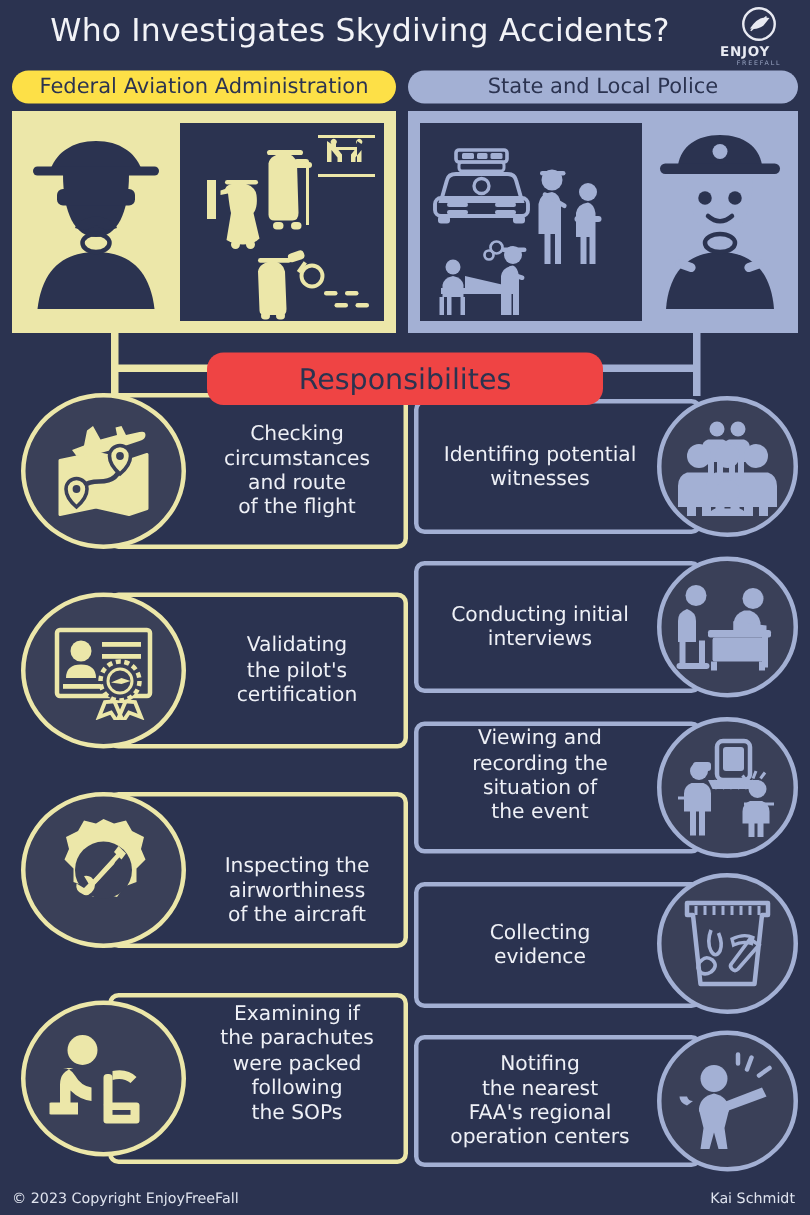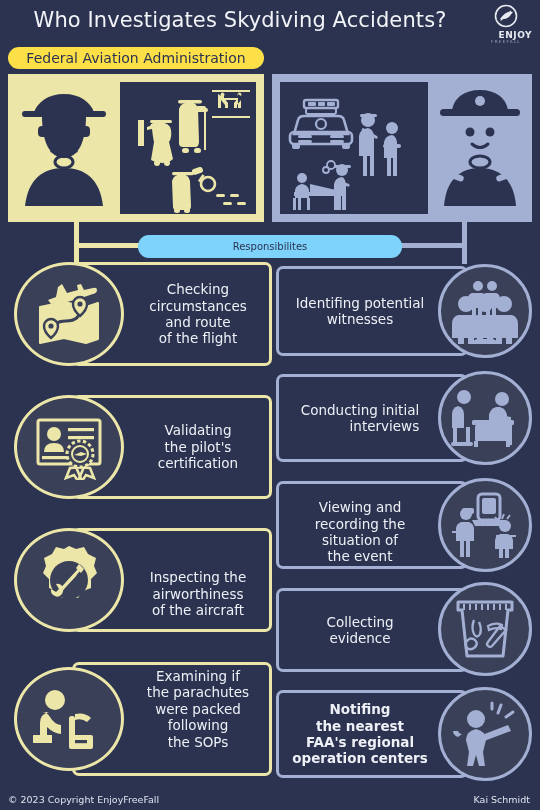--- a/index.html
+++ b/index.html
@@ -13,42 +13,42 @@
 
   
   .title {
     position: absolute; left: 0; top: 8px; width: 480px;
     text-align: center;
     color: #f2f3f7; font-size: 21px; font-weight: 400;
     letter-spacing: .1px;
   }
   .logo { position: absolute; right: 8px; top: 4px; width: 52px; height: 42px; }
   .logo .lg-txt {
-    position: absolute; left: 0; top: 26px; width: 52px; text-align: right;
+    position: absolute; left: 0; top: 26px; width: 52px; text-align: left;
     color: #e8eaf2; font-size: 9px; font-weight: bold; letter-spacing: .5px;
   }
   .logo .lg-sub {
     position: absolute; left: 0; top: 35px; width: 52px; text-align: center;
     color: #9aa6c4; font-size: 4.2px; letter-spacing: 1.2px;
   }
 
   
   .pill {
     position: absolute; height: 22px; border-radius: 11px;
     display: flex; align-items: center; justify-content: center;
     font-size: 14px; color: #2b3350;
   }
   .pill-faa   { left: 8px;   top: 47px; width: 256px; background: #fde047; }
   .pill-pol   { left: 272px; top: 47px; width: 260px; background: #a3b0d4; }
 
   .resp-pill {
-    position: absolute; left: 138px; top: 235px; width: 264px; height: 23px;
-    border-radius: 11px; background: #7dd3fc;
+    position: absolute; left: 138px; top: 235px; width: 264px; height: 35px;
+    border-radius: 11px; background: #ef4444;
     display: flex; align-items: center; justify-content: center;
-    font-size: 10px; color: #2b3350; z-index: 6;
+    font-size: 19px; color: #2b3350; z-index: 6;
   }
 
   
   .panel { position: absolute; top: 74px; height: 148px; }
   .panel-faa { left: 8px;   width: 256px; background: #ece7a9; }
   .panel-pol { left: 272px; width: 260px; background: #a3b0d4; }
   .inner-faa { position: absolute; left: 112px; top: 8px; width: 136px; height: 132px; background: #2b3350; }
   .inner-pol { position: absolute; left: 8px;  top: 8px; width: 148px; height: 132px; background: #2b3350; }
 
   
@@ -105,20 +105,21 @@
     <svg width="52" height="26" viewBox="0 0 52 26">
       <circle cx="26" cy="12" r="10.5" fill="none" stroke="#e8eaf2" stroke-width="1.6"></circle>
       <path d="M20 15 Q26 6 33 8 L29 13 Q25 16 20 15 Z" fill="#e8eaf2"></path>
       <path d="M20.5 16.5 L31 7" stroke="#e8eaf2" stroke-width="1.1" fill="none"></path>
     </svg>
     <div class="lg-txt">ENJOY</div>
     <div class="lg-sub">FREEFALL</div>
   </div>
 
   <div class="pill pill-faa">Federal Aviation Administration</div>
+  <div class="pill pill-pol">State and Local Police</div>
 
   <div class="panel panel-faa">
 
     <svg width="104" height="132" viewBox="0 0 104 132" style="position:absolute;left:4px;top:8px;">
       <g fill="#2b3350">
         <path d="M52 12 C36 12 26 20 22 30 L82 30 C78 20 68 12 52 12 Z"></path>
         <rect x="10" y="29" width="84" height="6" rx="3"></rect>
         <path d="M30 34 C30 60 38 76 52 76 C66 76 74 60 74 34 Z"></path>
         <rect x="26" y="44" width="52" height="11" rx="4"></rect>
         <path d="M52 62 q-12 2 -14 8 q8 3 14 -2 q6 5 14 2 q-2 -6 -14 -8 Z"></path>
@@ -356,21 +357,21 @@
           <path d="M46 20 q-6 2 -7 8 l0 6 l18 0 l0 -6 q-1 -6 -7 -8 z"></path>
           <path d="M39 27 l22 3 l0 4 l-22 0 z"></path>
           <rect x="58" y="34" width="4" height="24"></rect>
           <rect x="22" y="33" width="42" height="5" rx="1.5"></rect>
           <rect x="25" y="38" width="34" height="16" rx="1.5"></rect>
           <rect x="24" y="54" width="4" height="6"></rect>
             <rect x="56" y="54" width="4" height="6"></rect>
         </g>
       </svg>
     </div>
-    <div class="rtext" style="left:282px;top:374px;width:156px;height:88px;text-align:right;">Conducting initial
+    <div class="rtext" style="left:282px;top:374px;width:156px;height:88px;">Conducting initial
 interviews</div>
   </div>
 
   <div class="row">
     <div class="frame frame-r" style="left:276px;top:481px;width:192px;height:88px;"></div>
     <div class="circle circle-r" style="left:438px;top:478px;width:94px;height:94px;">
       <svg width="70" height="66" viewBox="0 0 70 66">
         <g fill="#a3b0d4">
           <rect x="28" y="2" width="22" height="26" rx="4" fill="none" stroke="#a3b0d4" stroke-width="3"></rect>
           <rect x="32" y="6" width="14" height="16" rx="2"></rect>
@@ -387,21 +388,21 @@
           <path d="M11 30 q-5 2 -5 7 l0 12 l4 0 l0 16 l4 0 l0 -16 l2 0 l0 16 l4 0 l0 -16 l4 0 l0 -12 q0 -5 -5 -7 z"></path>
           <rect x="12" y="16" width="12" height="6" rx="2"></rect>
           <path d="M2 40 l14 0" stroke="#a3b0d4" stroke-width="2"></path>
           <circle cx="55" cy="34" r="6"></circle>
           <path d="M50 42 q-5 2 -5 7 l0 8 l4 0 l0 9 l4 0 l0 -9 l2 0 l0 9 l4 0 l0 -9 l4 0 l0 -8 q0 -5 -5 -7 z"></path>
           <path d="M52 27 l2 -5 M57 27 l3 -4 M48 29 l-3 -4" stroke="#a3b0d4" stroke-width="2" fill="none"></path>
           <path d="M46 44 l20 0" stroke="#a3b0d4" stroke-width="2"></path>
         </g>
       </svg>
     </div>
-    <div class="rtext" style="left:282px;top:481px;width:156px;height:72px;margin-top:15px;">Viewing and
+    <div class="rtext" style="left:282px;top:481px;width:156px;height:72px;">Viewing and
 recording the
 situation of
 the event</div>
   </div>
 
   <div class="row">
     <div class="frame frame-r" style="left:276px;top:588px;width:192px;height:84px;"></div>
     <div class="circle circle-r" style="left:438px;top:582px;width:94px;height:94px;">
       <svg width="70" height="62" viewBox="0 0 70 62">
         <path d="M8 4 l54 0 l0 8 l-4 0 l-5 46 l-36 0 l-5 -46 l-4 0 z" fill="none" stroke="#a3b0d4" stroke-width="3" stroke-linejoin="round"></path>
@@ -432,21 +433,21 @@
         <g fill="#a3b0d4">
           <circle cx="24" cy="18" r="9"></circle>
           <path d="M24 28 q-9 2 -10 10 l0 2 l20 0 l0 -2 q-1 -8 -10 -10 z"></path>
           <path d="M14 39 l20 0 l-3 12 l2 14 l-6 0 l-3 -11 l-3 11 l-6 0 l2 -14 z"></path>
           <path d="M30 34 l26 -10 l3 6 l-27 10 z"></path>
           <path d="M6 36 q-5 -2 -5 -6 l5 0 q1 3 4 3 z"></path>
           <path d="M46 12 l3 -8 M54 16 l7 -5 M40 8 l0 -6" stroke="#a3b0d4" stroke-width="3" fill="none" stroke-linecap="round"></path>
         </g>
       </svg>
     </div>
-    <div class="rtext" style="left:282px;top:690px;width:156px;height:88px;font-weight:bold;">Notifing
+    <div class="rtext" style="left:282px;top:690px;width:156px;height:88px;">Notifing
 the nearest
 FAA's regional
 operation centers</div>
   </div>
 
   <div class="copy">© 2023 Copyright EnjoyFreeFall</div>
   <div class="credit">Kai Schmidt</div>
 
 </div>
 

